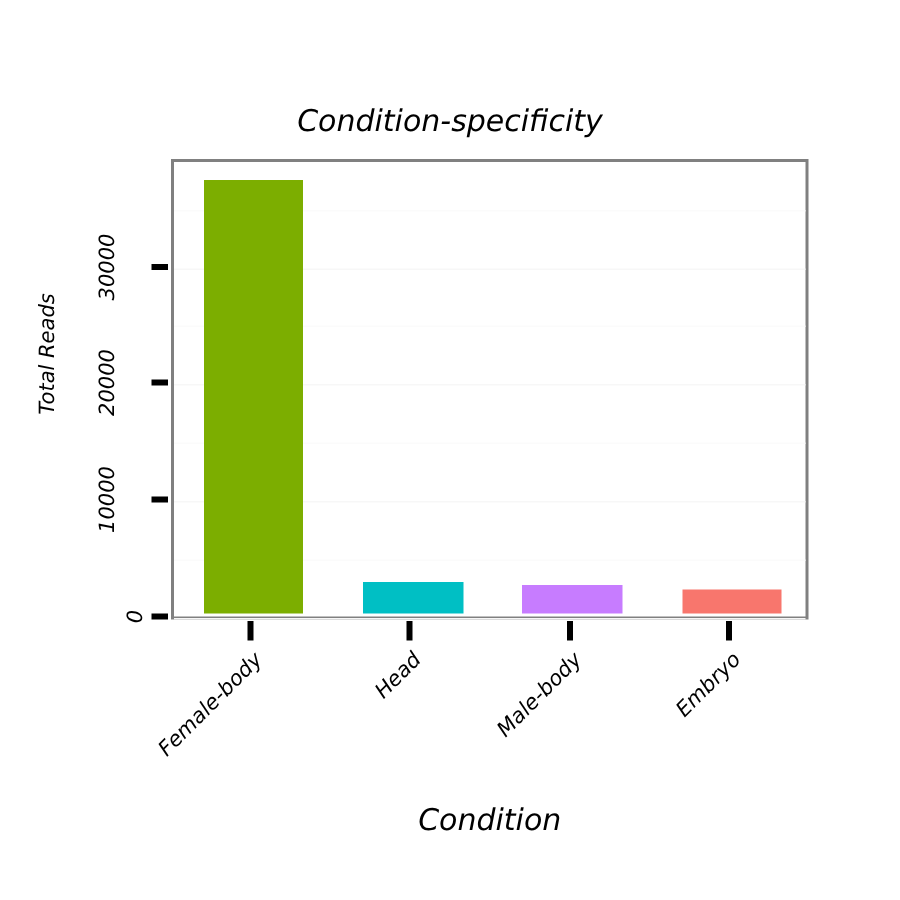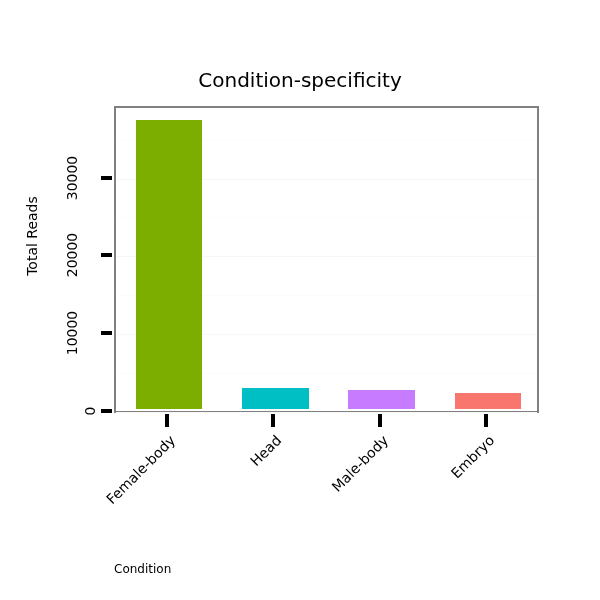--- a/index.html
+++ b/index.html
@@ -12,20 +12,21 @@
     height: 600px;
     font-family: "DejaVu Sans", sans-serif;
     color: #000000;
     overflow: hidden;
   }
   #plot-root {
     position: relative;
     width: 600px;
     height: 584px;
     background: #ffffff;
+    font-style: italic;
   }
 
   
   #chart-title {
     position: absolute;
     left: 0;
     top: 68px;
     width: 600px;
     text-align: center;
     font-size: 20px;
@@ -120,24 +121,24 @@
     font-size: 14px;
     line-height: 16px;
     white-space: nowrap;
     transform: rotate(-45deg);
     transform-origin: right top;
     text-align: right;
   }
   #x-axis-title {
     position: absolute;
     left: 114px;
-    top: 561px;
+    top: 538px;
     width: 425px;
-    text-align: left;
-    font-size: 12px;
+    text-align: center;
+    font-size: 20px;
     line-height: 16px;
   }
 </style>
 </head>
 <body>
 
 <div id="plot-root">
 
   <div id="chart-title">Condition-specificity</div>
 

